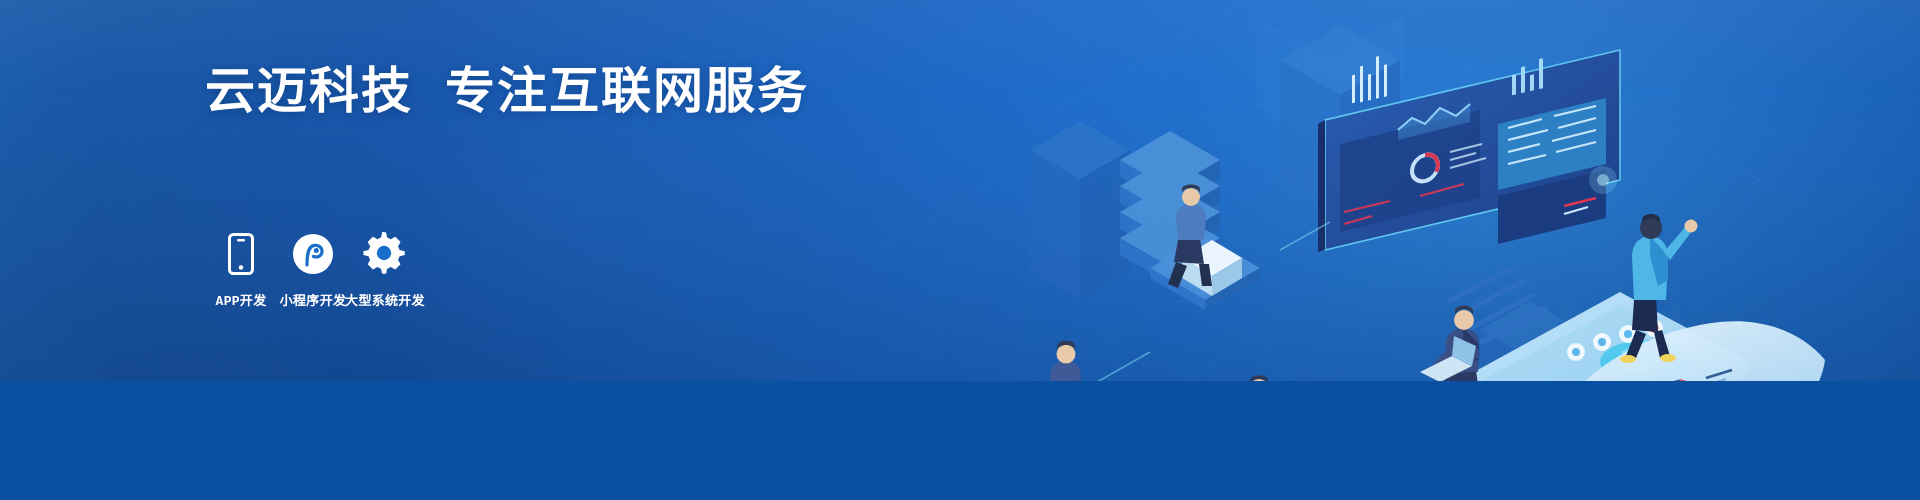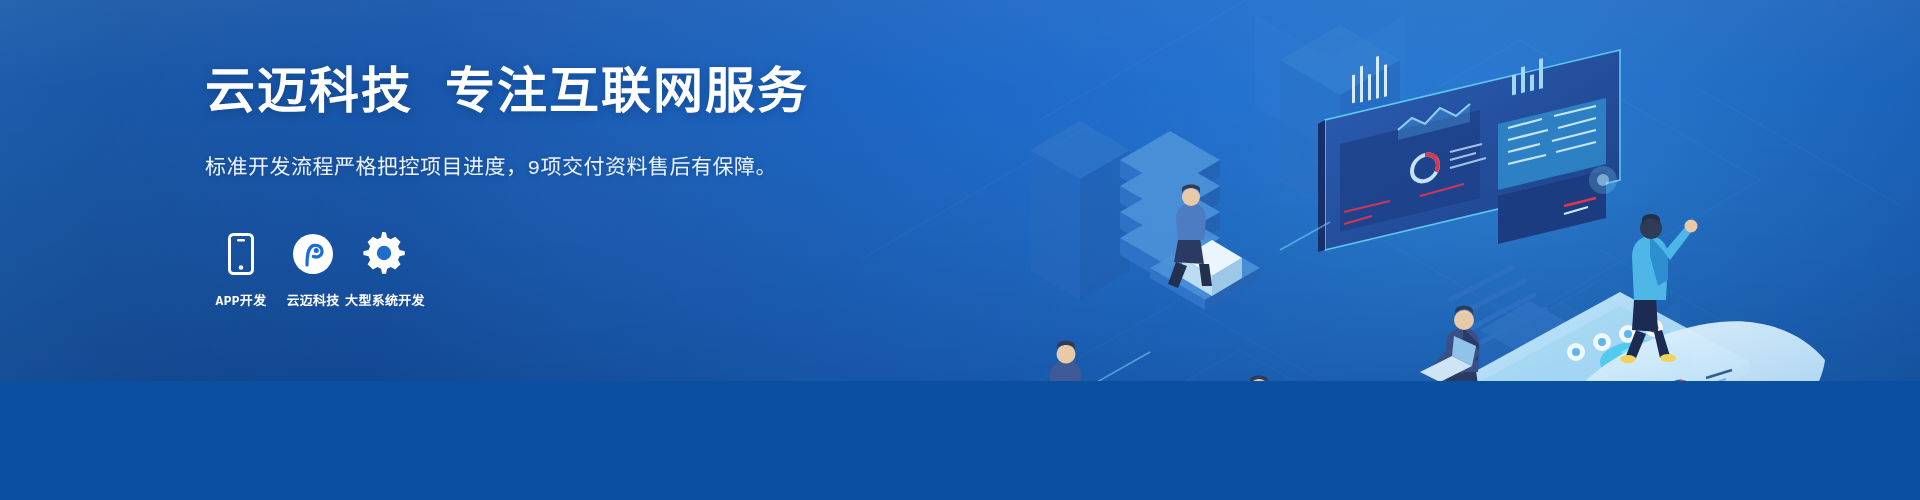--- a/index.html
+++ b/index.html
@@ -121,21 +121,20 @@
       <path d="M1560 300 L1620 335 L1620 430 L1560 395 Z"></path>
       <path d="M1620 335 L1680 300 L1680 395 L1620 430 Z"></path>
       <path d="M1700 380 L1760 415 L1760 500 L1700 465 Z"></path>
     </g>
   </svg>
 
   <div class="bg-vignette"></div>
 
   <div class="copy">
     <h1 class="headline">云迈科技 专注互联网服务</h1>
-    <div class="sub">标准开发流程严格把控项目进度，9项交付资料售后有保障。</div>
   </div>
 
   <div class="services">
 
     <div class="service">
       <span class="glyph">
         <svg width="26" height="42" viewBox="0 0 26 42" xmlns="http://www.w3.org/2000/svg">
           <rect x="1.5" y="1.5" width="23" height="39" rx="4" ry="4" fill="none" stroke="#ffffff" stroke-width="3"></rect>
           <rect x="9" y="6" width="8" height="2.6" rx="1.3" fill="#ffffff"></rect>
           <circle cx="13" cy="34.5" r="2.3" fill="#ffffff"></circle>
@@ -145,21 +144,21 @@
     </div>
 
     <div class="service">
       <span class="glyph">
         <svg width="42" height="42" viewBox="0 0 42 42" xmlns="http://www.w3.org/2000/svg">
           <circle cx="21" cy="21" r="20" fill="#ffffff"></circle>
           <path d="M15 32 C15 20 16.5 13 22.5 12.4 C27.4 11.9 30.4 15 30 19 C29.6 23 25.6 25 21.4 23.4" fill="none" stroke="#1b6fcc" stroke-width="3.2" stroke-linecap="round"></path>
           <circle cx="24.3" cy="17.6" r="2.5" fill="#1b6fcc"></circle>
         </svg>
       </span>
-      <span class="caption">云迈科技</span>
+      <span class="caption">小程序开发</span>
     </div>
 
 
 
     <div class="service">
       <span class="glyph">
         <svg width="44" height="44" viewBox="0 0 44 44" xmlns="http://www.w3.org/2000/svg">
           <path fill="#ffffff" d="M22 0.8 L26.1 1.5 L27.2 6.9 C28.5 7.3 29.8 7.85 30.9 8.6 L35.7 5.9 L41.2 11.4 L38.5 16.2 C39.25 17.3 39.8 18.6 40.2 19.9 L45.6 21 L45.6 25.1 L40.2 26.2 C39.8 27.5 39.25 28.8 38.5 29.9 L41.2 34.7 L35.7 40.2 L30.9 37.5 C29.8 38.25 28.5 38.8 27.2 39.2 L26.1 44.6 L22 44.6 L20.9 39.2 C19.6 38.8 18.3 38.25 17.2 37.5 L12.4 40.2 L6.9 34.7 L9.6 29.9 C8.85 28.8 8.3 27.5 7.9 26.2 L2.5 25.1 L2.5 21 L7.9 19.9 C8.3 18.6 8.85 17.3 9.6 16.2 L6.9 11.4 L12.4 5.9 L17.2 8.6 C18.3 7.85 19.6 7.3 20.9 6.9 L22 1.5 Z" transform="translate(-2,-1) scale(0.96)"></path>
           <circle cx="21" cy="21" r="7.2" fill="#1b6fcc"></circle>
         </svg>

